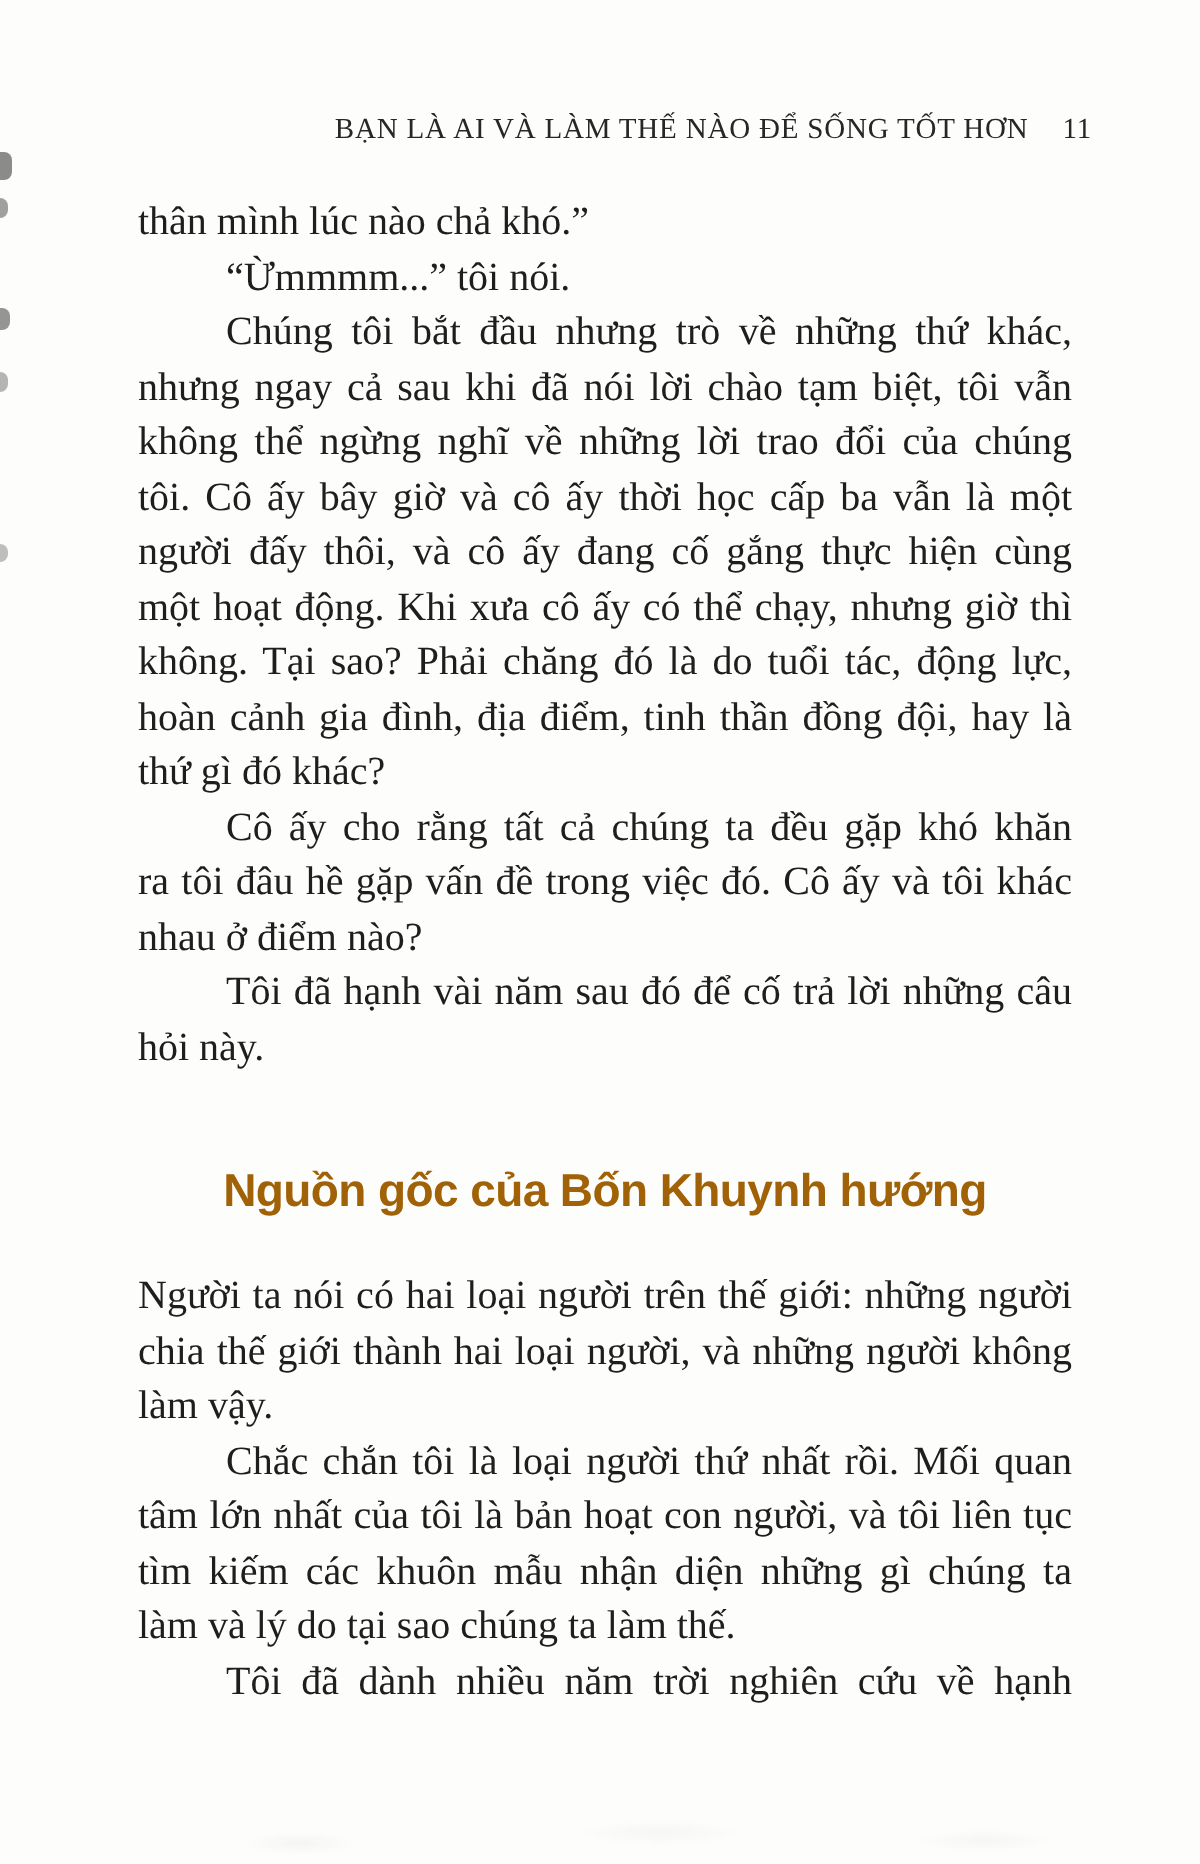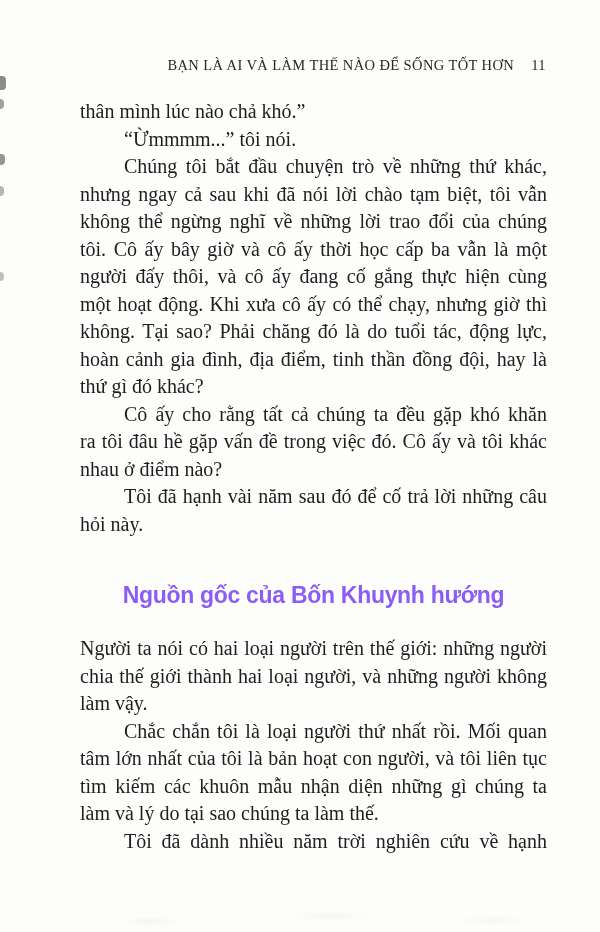--- a/index.html
+++ b/index.html
@@ -19,21 +19,21 @@
     position: absolute;
     top: 57px; right: 54px;
     display: flex; align-items: baseline; gap: 17px;
     font-size: 14.5px;
     letter-spacing: 0.4px;
     color: #272727;
     white-space: nowrap;
   }
   .text-body {
     position: absolute;
-    left: 80px; top: 98px;
+    left: 69px; top: 98px;
     width: 467px;
     font-size: 20px;
     color: #1e1e1e;
   }
   .line {
     line-height: 27.5px;
     text-align: justify;
     text-align-last: justify;
     white-space: normal;
   }
@@ -82,35 +82,35 @@
 <div class="page" style="background: rgb(253, 253, 251); color: rgb(30, 30, 30);">
 
   <div class="running-header">
     <span>BẠN LÀ AI VÀ LÀM THẾ NÀO ĐỂ SỐNG TỐT HƠN</span>
     <span>11</span>
   </div>
 
   <div class="text-body">
       <div class="line end"><span>thân mình lúc nào chả khó.”</span></div>
       <div class="line indent end"><span>“Ừmmmm...” tôi nói.</span></div>
-      <div class="line indent"><span>Chúng tôi bắt đầu chuyện trò về những thứ khác,</span></div>
+      <div class="line indent"><span>Chúng tôi bắt đầu nhưng trò về những thứ khác,</span></div>
       <div class="line"><span>nhưng ngay cả sau khi đã nói lời chào tạm biệt, tôi vẫn</span></div>
       <div class="line"><span>không thể ngừng nghĩ về những lời trao đổi của chúng</span></div>
       <div class="line"><span>tôi. Cô ấy bây giờ và cô ấy thời học cấp ba vẫn là một</span></div>
       <div class="line"><span>người đấy thôi, và cô ấy đang cố gắng thực hiện cùng</span></div>
       <div class="line"><span>một hoạt động. Khi xưa cô ấy có thể chạy, nhưng giờ thì</span></div>
       <div class="line"><span>không. Tại sao? Phải chăng đó là do tuổi tác, động lực,</span></div>
       <div class="line"><span>hoàn cảnh gia đình, địa điểm, tinh thần đồng đội, hay là</span></div>
       <div class="line end"><span>thứ gì đó khác?</span></div>
       <div class="line indent"><span>Cô ấy cho rằng tất cả chúng ta đều gặp khó khăn</span></div>
       <div class="line"><span>ra tôi </span><span class="em">đâu hề</span><span> gặp vấn đề trong việc đó. Cô ấy và tôi khác</span></div>
       <div class="line end"><span>nhau ở điểm nào?</span></div>
       <div class="line indent"><span>Tôi đã hạnh vài năm sau đó để cố trả lời những câu</span></div>
       <div class="line end"><span>hỏi này.</span></div>
-      <div class="section-heading" style="color: #8b5cf6;">Nguồn gốc của Bốn Khuynh hướng</div>
+      <div class="section-heading" style="color: #a16207;">Nguồn gốc của Bốn Khuynh hướng</div>
       <div class="line"><span>Người ta nói có hai loại người trên thế giới: những người</span></div>
       <div class="line"><span>chia thế giới thành hai loại người, và những người không</span></div>
       <div class="line end"><span>làm vậy.</span></div>
       <div class="line indent"><span>Chắc chắn tôi là loại người thứ nhất rồi. Mối quan</span></div>
       <div class="line"><span>tâm lớn nhất của tôi là bản hoạt con người, và tôi liên tục</span></div>
       <div class="line"><span>tìm kiếm các khuôn mẫu nhận diện những gì chúng ta</span></div>
       <div class="line end"><span>làm và lý do tại sao chúng ta làm thế.</span></div>
       <div class="line indent"><span>Tôi đã dành nhiều năm trời nghiên cứu về hạnh</span></div>
     </div>
 

